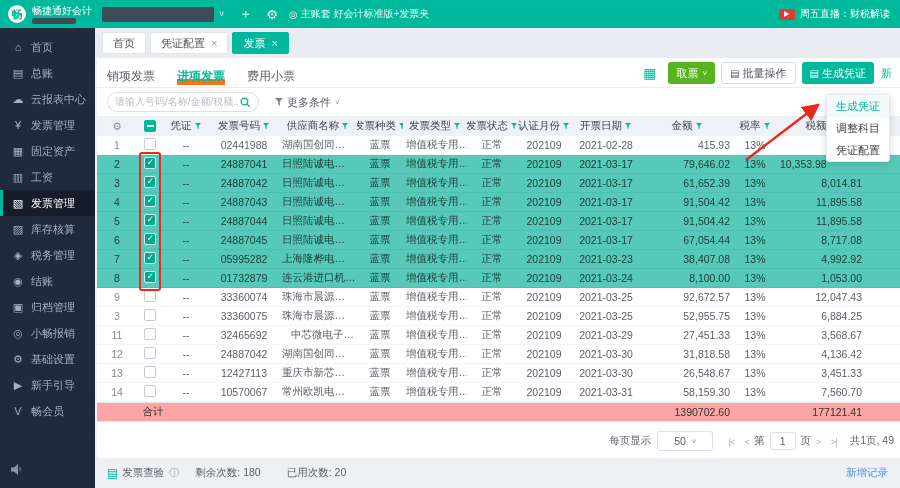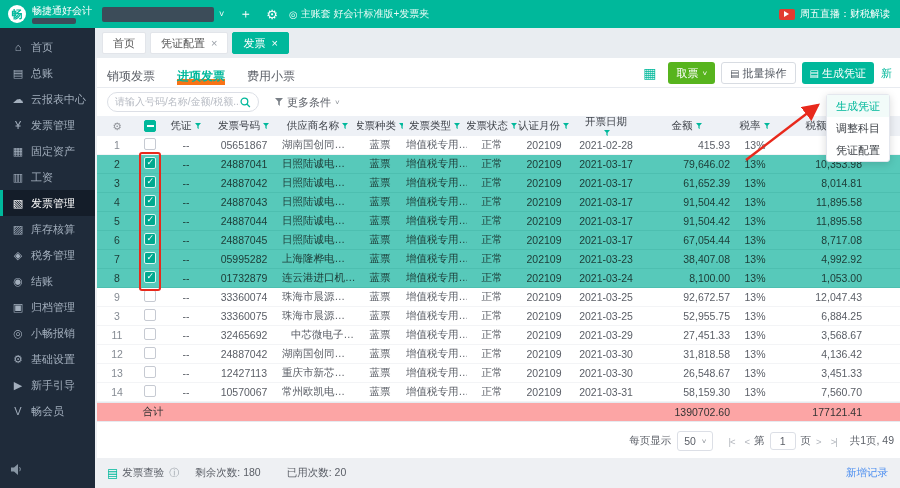--- a/index.html
+++ b/index.html
@@ -75,21 +75,21 @@
 .cb.on{background:#00a98f;border-color:#00a98f;}
 .cb.on::after{content:"✓";position:absolute;left:1.5px;top:-1.5px;color:#fff;font-size:9px;}
 .tr.sel .cb.on{border-color:#d8f7f1;}
 .cb.ind{background:#00b89b;border-color:#00b89b;}
 .cb.ind::after{content:"";position:absolute;left:2px;top:4px;width:7px;height:2px;background:#fff;}
 .total{display:flex;height:20px;align-items:center;background:#fca5a5;border-top:1px solid #e6eaef;border-bottom:1px solid #e6eaef;font-size:10.5px;color:#333;}
 .total .td{font-weight:normal;}
 
 
 .pager{display:flex;align-items:center;justify-content:flex-end;height:26px;margin-top:6px;padding-right:6px;font-size:10.5px;color:#5a5e66;}
-.sel-box{border:1px solid #dcdfe6;border-radius:3px;height:20px;display:flex;align-items:center;padding:0 6px;margin:0 10px 0 6px;cursor:pointer;}
+.sel-box{border:1px solid #dcdfe6;border-radius:3px;height:20px;display:flex;align-items:center;padding:0 16px;margin:0 10px 0 6px;cursor:pointer;}
 .sel-box .chv{font-size:8px;margin-left:6px;color:#8a8f96;}
 .pg-ic{color:#b0b4bb;margin:0 5px;font-size:9.5px;cursor:pointer;letter-spacing:-1px;}
 .pg-input{width:26px;height:18px;border:1px solid #dcdfe6;border-radius:3px;text-align:center;margin:0 5px;display:flex;align-items:center;justify-content:center;cursor:text;}
 .pg-sum{margin-left:8px;white-space:nowrap;}
 
 
 .bottombar{position:absolute;left:95px;top:458px;width:805px;height:30px;background:#eef0f3;display:flex;align-items:center;padding:0 12px;font-size:10.5px;color:#5a5e66;z-index:1;}
 .f-ic{color:#00b89b;margin-right:4px;font-size:12px;}
 .info-ic{color:#9aa0a8;font-size:10px;margin:0 16px 0 5px;}
 .f-meta{margin-right:26px;white-space:nowrap;}
@@ -282,21 +282,21 @@
           <span class="funnel"></span>
         </div>
         <div class="th" style="width: 50px;">
           <span>发票状态</span>
           <span class="funnel"></span>
         </div>
         <div class="th" style="width: 54px;">
           <span>认证月份</span>
           <span class="funnel"></span>
         </div>
-        <div class="th" style="width: 70px; flex-direction: column;">
+        <div class="th" style="width: 70px;">
           <span>开票日期</span>
           <span class="funnel"></span>
         </div>
         <div class="th" style="width: 92px;">
           <span>金额</span>
           <span class="funnel"></span>
         </div>
         <div class="th" style="width: 44px;">
           <span>税率</span>
           <span class="funnel"></span>
@@ -305,21 +305,21 @@
           <span>税额</span>
           <span class="funnel"></span>
         </div>
         <div class="th" style="width: 35px;"></div>
       </div>
     <div id="tbody">
         <div class="tr">
           <div class="td num" style="width: 40px; text-align: center;">1</div>
           <div class="td" style="width: 26px; text-align: center;"><span class="cb"></span></div>
           <div class="td" style="width: 46px; text-align: center;">--</div>
-          <div class="td" style="width: 70px; text-align: center;">05651867</div>
+          <div class="td" style="width: 70px; text-align: center;">02441988</div>
           <div class="td" style="width: 78px; text-align: left;">湖南国创同…</div>
           <div class="td" style="width: 46px; text-align: center;">蓝票</div>
           <div class="td" style="width: 64px; text-align: left;">增值税专用…</div>
           <div class="td" style="width: 50px; text-align: center;">正常</div>
           <div class="td" style="width: 54px; text-align: center;">202109</div>
           <div class="td" style="width: 70px; text-align: center;">2021-02-28</div>
           <div class="td" style="width: 92px; text-align: right;">415.93</div>
           <div class="td" style="width: 44px; text-align: center;">13%</div>
           <div class="td" style="width: 88px; text-align: right;">54.07</div>
           <div class="td" style="flex: 1 1 0%;"></div>
@@ -330,21 +330,21 @@
           <div class="td" style="width: 46px; text-align: center;">--</div>
           <div class="td" style="width: 70px; text-align: center;">24887041</div>
           <div class="td" style="width: 78px; text-align: left;">日照陆诚电…</div>
           <div class="td" style="width: 46px; text-align: center;">蓝票</div>
           <div class="td" style="width: 64px; text-align: left;">增值税专用…</div>
           <div class="td" style="width: 50px; text-align: center;">正常</div>
           <div class="td" style="width: 54px; text-align: center;">202109</div>
           <div class="td" style="width: 70px; text-align: center;">2021-03-17</div>
           <div class="td" style="width: 92px; text-align: right;">79,646.02</div>
           <div class="td" style="width: 44px; text-align: center;">13%</div>
-          <div class="td" style="width: 88px; text-align: right;">10,353.98</div>
+          <div class="td" style="width: 88px; text-align: left;">10,353.98</div>
           <div class="td" style="flex: 1 1 0%;"></div>
         </div>
         <div class="tr sel">
           <div class="td num" style="width: 40px; text-align: center;">3</div>
           <div class="td" style="width: 26px; text-align: center;"><span class="cb on"></span></div>
           <div class="td" style="width: 46px; text-align: center;">--</div>
           <div class="td" style="width: 70px; text-align: center;">24887042</div>
           <div class="td" style="width: 78px; text-align: left;">日照陆诚电…</div>
           <div class="td" style="width: 46px; text-align: center;">蓝票</div>
           <div class="td" style="width: 64px; text-align: left;">增值税专用…</div>

